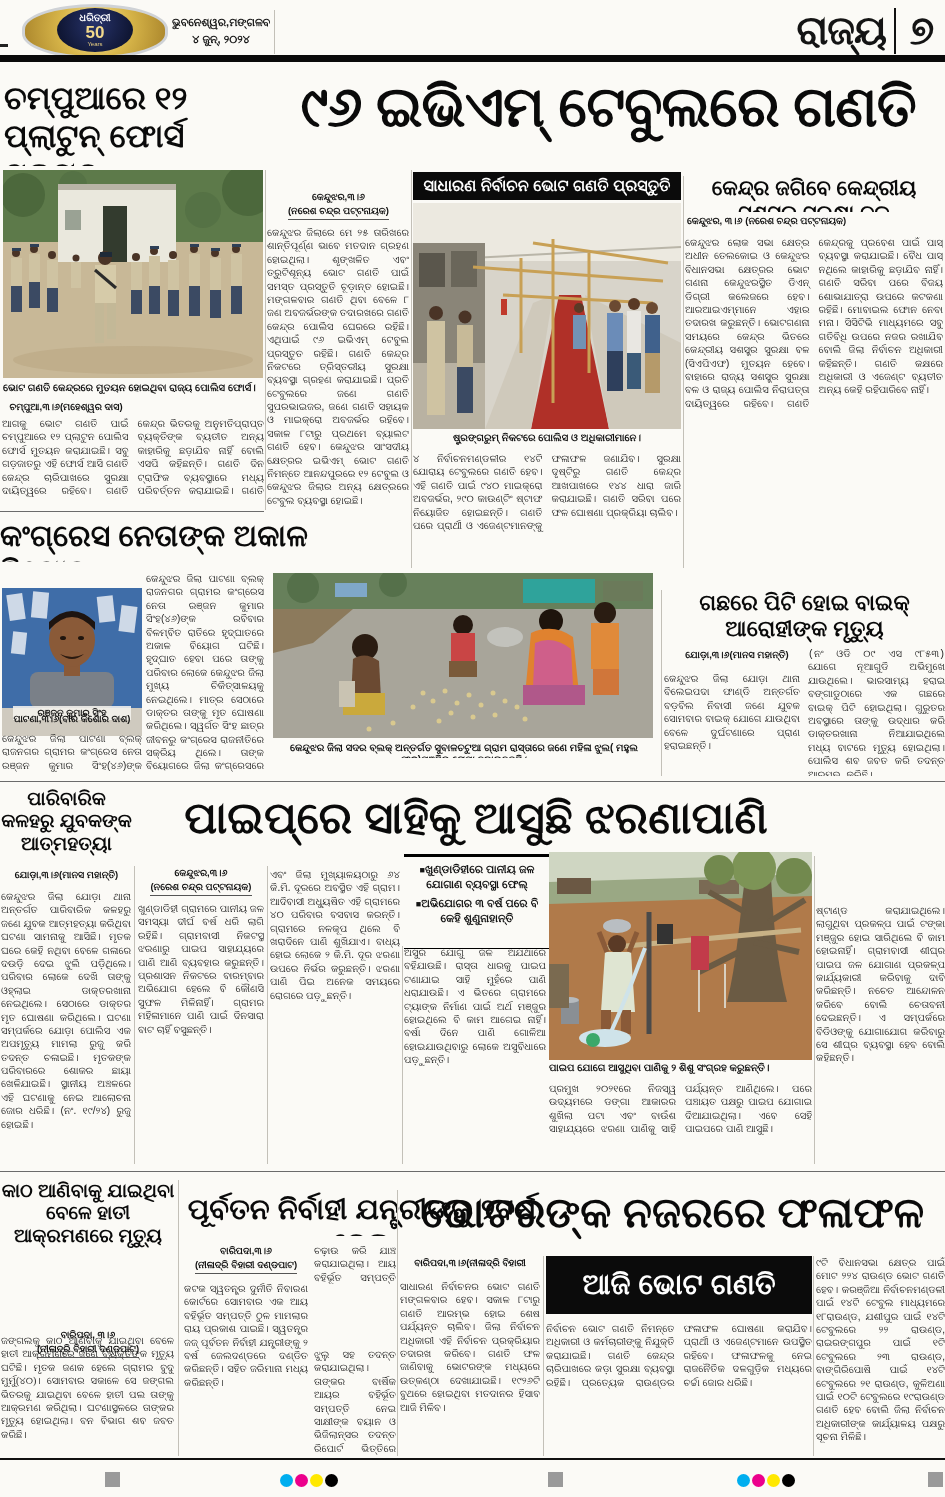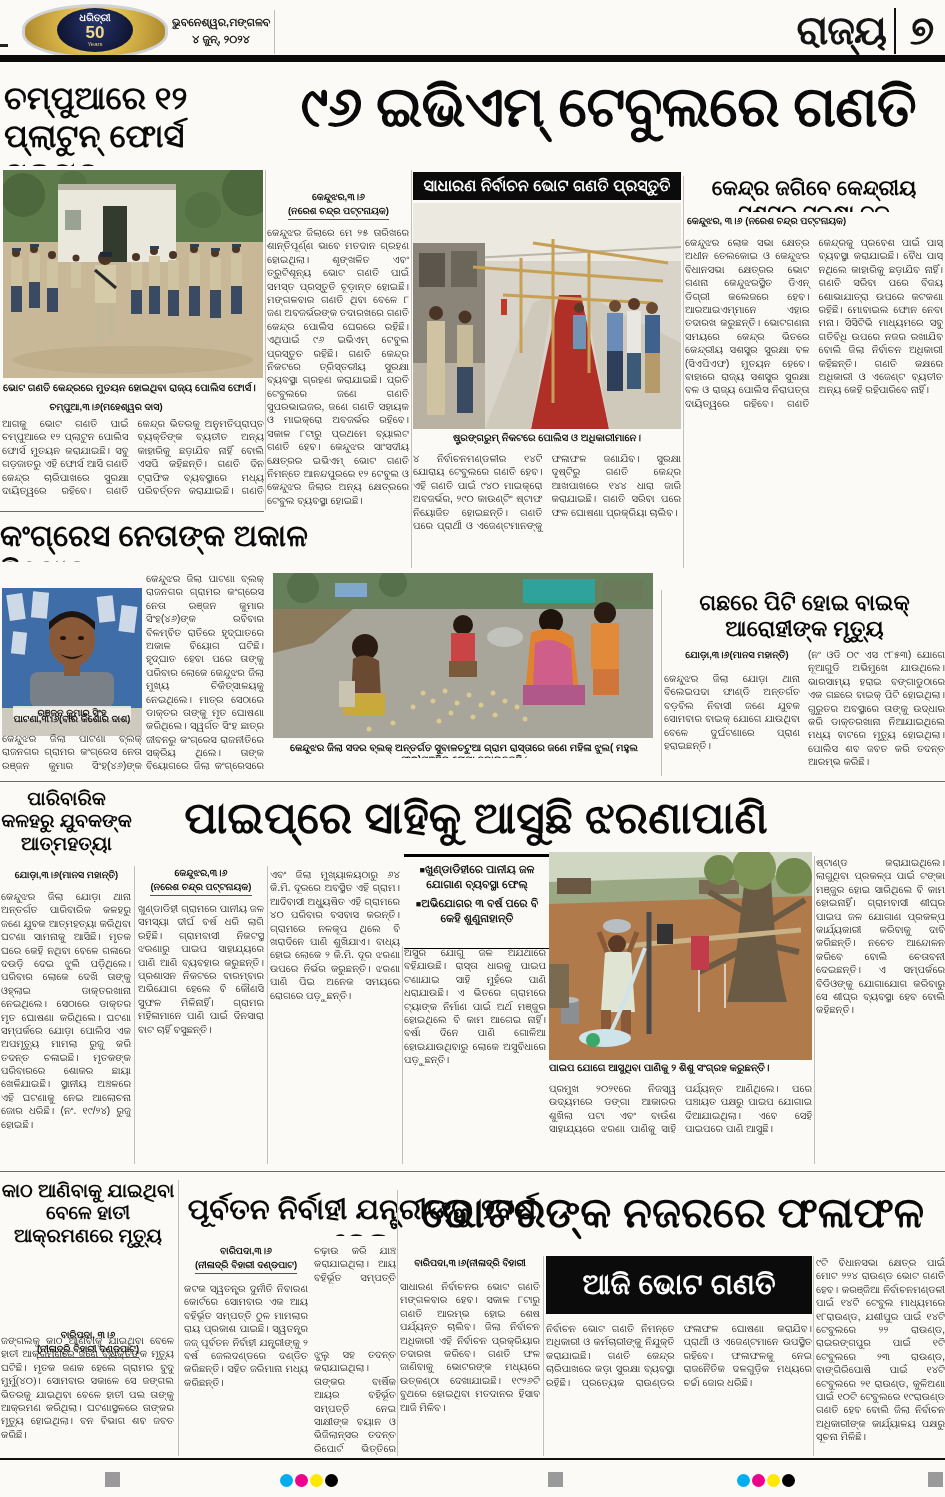--- a/index.html
+++ b/index.html
@@ -129,21 +129,21 @@
         <rect x="97" y="82" width="12" height="5" fill="#1e2a38"></rect>
         <rect x="92" y="95" width="21" height="38" fill="#d6cba9"></rect>
         <rect x="92" y="133" width="9" height="40" fill="#c3b897"></rect>
         <rect x="104" y="133" width="9" height="36" fill="#c3b897"></rect>
         <path d="M92,100 L113,118" stroke="#2b2b2b" stroke-width="3"></path>
       </g>
       <ellipse cx="130" cy="190" rx="120" ry="14" fill="#bca986" opacity="0.7"></ellipse>
     </svg>
   </div>
   <div class="abs caption" style="left:3px;top:382px;width:260px;height:15px;">ଭୋଟ ଗଣତି କେନ୍ଦ୍ରରେ ମୁତୟନ ହୋଇଥିବା ରାଜ୍ୟ ପୋଲିସ ଫୋର୍ସ।</div>
-  <div class="abs dateline" style="left:2px;top:400px;width:128px;height:15px;margin-left:40px;"><span class="dl-u">ଚମ୍ପୁଆ,୩।୬(ମହେଶ୍ୱର ଦାସ)</span></div>
+  <div class="abs dateline" style="left:2px;top:400px;width:128px;height:15px;"><span class="dl-u">ଚମ୍ପୁଆ,୩।୬(ମହେଶ୍ୱର ଦାସ)</span></div>
   <div class="abs body-txt cols2" style="left:2px;top:417px;width:262px;height:92px;">ଆଗକୁ ଭୋଟ ଗଣତି ପାଇଁ ଚମ୍ପୁଆରେ ୧୨ ପ୍ଲାଟୁନ ପୋଲିସ ଫୋର୍ସ ମୁତୟନ କରାଯାଇଛି। ସବୁ ଗଡ଼ଜାତରୁ ଏହି ଫୋର୍ସ ଆସି ଗଣତି କେନ୍ଦ୍ର ଚାରିପାଖରେ ସୁରକ୍ଷା ଦାୟିତ୍ୱରେ ରହିବେ। ଗଣତି କେନ୍ଦ୍ର ଭିତରକୁ ଅନୁମତିପ୍ରାପ୍ତ ବ୍ୟକ୍ତିଙ୍କ ବ୍ୟତୀତ ଅନ୍ୟ କାହାରିକୁ ଛଡ଼ାଯିବ ନାହିଁ ବୋଲି ଏସପି କହିଛନ୍ତି। ଗଣତି ଦିନ ଟ୍ରାଫିକ ବ୍ୟବସ୍ଥାରେ ମଧ୍ୟ ପରିବର୍ତ୍ତନ କରାଯାଇଛି। ଗଣତି କେନ୍ଦ୍ର ପାଖ ପଦେଶରେ ପୋଲିସ ଚଢ଼ାଉ ପ୍ରସ୍ତୁତି କରାଯାଇଛି।</div>
   <div class="abs hrule" style="left:0;top:511px;width:264px;"></div>
 
   <div class="abs hl center" style="left:272px;top:74px;width:672px;height:76px;font-size:56px;letter-spacing:-1px;">୯୬ ଇଭିଏମ୍ ଟେବୁଲରେ ଗଣତି</div>
 
   <div class="abs dateline" style="left:267px;top:190px;width:143px;height:32px;">
     <div>କେନ୍ଦୁଝର,୩।୬</div>
     <span class="dl-u">(ନରେଶ ଚନ୍ଦ୍ର ପଟ୍ଟନାୟକ)</span>
   </div>
   <div class="abs body-txt" style="left:267px;top:226px;width:142px;height:344px;">କେନ୍ଦୁଝର ଜିଲାରେ ମେ ୨୫ ତାରିଖରେ ଶାନ୍ତିପୂର୍ଣ୍ଣ ଭାବେ ମତଦାନ ଗ୍ରହଣ ହୋଇଥିଲା। ଶୃଙ୍ଖଳିତ ଏବଂ ତ୍ରୁଟିଶୂନ୍ୟ ଭୋଟ ଗଣତି ପାଇଁ ସମସ୍ତ ପ୍ରସ୍ତୁତି ଚୂଡ଼ାନ୍ତ ହୋଇଛି। ମଙ୍ଗଳବାର ଗଣତି ଥିବା ବେଳେ ୮ ଜଣ ଅବଜର୍ଭରଙ୍କ ତଦାରଖରେ ଗଣତି କେନ୍ଦ୍ର ପୋଲିସ ଘେରରେ ରହିଛି। ଏଥିପାଇଁ ୯୬ ଇଭିଏମ୍ ଟେବୁଲ ପ୍ରସ୍ତୁତ ରହିଛି। ଗଣତି କେନ୍ଦ୍ର ନିକଟରେ ତ୍ରିସ୍ତରୀୟ ସୁରକ୍ଷା ବ୍ୟବସ୍ଥା ଗ୍ରହଣ କରାଯାଇଛି। ପ୍ରତି ଟେବୁଲରେ ଜଣେ ଗଣତି ସୁପରଭାଇଜର, ଜଣେ ଗଣତି ସହାୟକ ଓ ମାଇକ୍ରୋ ଅବଜର୍ଭର ରହିବେ। ସକାଳ ୮ଟାରୁ ପ୍ରଥମେ ବ୍ୟାଲଟ ଗଣତି ହେବ। କେନ୍ଦୁଝର ସାଂସଦୀୟ କ୍ଷେତ୍ରର ଇଭିଏମ୍ ଭୋଟ ଗଣତି ନିମନ୍ତେ ଆନନ୍ଦପୁରରେ ୧୨ ଟେବୁଲ ଓ କେନ୍ଦୁଝର ଜିଲାର ଅନ୍ୟ କ୍ଷେତ୍ରରେ ଟେବୁଲ ବ୍ୟବସ୍ଥା ହୋଇଛି।</div>
@@ -278,21 +278,21 @@
         <rect x="318" y="50" width="28" height="46" fill="#e08a3a"></rect>
         <rect x="320" y="96" width="26" height="26" fill="#d0763a"></rect>
       </g>
     </svg>
   </div>
   <div class="abs caption center" style="left:275px;top:742px;width:378px;height:16px;">କେନ୍ଦୁଝର ଜିଲା ସଦର ବ୍ଲକ୍ ଅନ୍ତର୍ଗତ ସୁବାଳଚଟୁଆ ଗ୍ରାମ ରାସ୍ତାରେ ଜଣେ ମହିଳା ଝୁଲ( ମହୁଲ ଫଳ)ମଞ୍ଜିରୁ ଚୋପା ଛଡ଼ାଉଛନ୍ତି।</div>
 
   <div class="abs hl center" style="left:664px;top:590px;width:281px;height:54px;font-size:22px;">ଗଛରେ ପିଟି ହୋଇ ବାଇକ୍ ଆରୋହୀଙ୍କ ମୃତ୍ୟୁ</div>
   <div class="abs dateline" style="left:672px;top:648px;width:130px;height:15px;"><span class="dl-u">ଯୋଡ଼ା,୩।୬(ମାନସ ମହାନ୍ତି)</span></div>
   <div class="abs body-txt" style="left:664px;top:672px;width:136px;height:104px;">କେନ୍ଦୁଝର ଜିଲା ଯୋଡ଼ା ଥାନା ବିଲେଇପଦା ଫାଣ୍ଡି ଅନ୍ତର୍ଗତ ବଡ଼ବିଲ ନିବାସୀ ଜଣେ ଯୁବକ ସୋମବାର ବାଇକ୍ ଯୋଗେ ଯାଉଥିବା ବେଳେ ଦୁର୍ଘଟଣାରେ ପ୍ରାଣ ହରାଇଛନ୍ତି।</div>
-  <div class="abs body-txt" style="left:808px;top:648px;width:137px;height:128px;">(ନଂ ଓଡି ୦୯ ଏସ ୯୮୫୩) ଯୋଗେ ନୂଆଗୁଡି ଅଭିମୁଖେ ଯାଉଥିଲେ। ଭାରସାମ୍ୟ ହରାଇ ବଙ୍ଗାଡୁଠାରେ ଏକ ଗଛରେ ବାଇକ୍ ପିଟି ହୋଇଥିଲା। ଗୁରୁତର ଅବସ୍ଥାରେ ତାଙ୍କୁ ଉଦ୍ଧାର କରି ଡାକ୍ତରଖାନା ନିଆଯାଇଥିଲେ ମଧ୍ୟ ବାଟରେ ମୃତ୍ୟୁ ହୋଇଥିଲା। ପୋଲିସ ଶବ ଜବତ କରି ତଦନ୍ତ ଆରମ୍ଭ କରିଛି।</div>
+  <div class="abs body-txt" style="left:808px;top:648px;width:137px;height:128px;font-family:Liberation Mono, monospace;">(ନଂ ଓଡି ୦୯ ଏସ ୯୮୫୩) ଯୋଗେ ନୂଆଗୁଡି ଅଭିମୁଖେ ଯାଉଥିଲେ। ଭାରସାମ୍ୟ ହରାଇ ବଙ୍ଗାଡୁଠାରେ ଏକ ଗଛରେ ବାଇକ୍ ପିଟି ହୋଇଥିଲା। ଗୁରୁତର ଅବସ୍ଥାରେ ତାଙ୍କୁ ଉଦ୍ଧାର କରି ଡାକ୍ତରଖାନା ନିଆଯାଇଥିଲେ ମଧ୍ୟ ବାଟରେ ମୃତ୍ୟୁ ହୋଇଥିଲା। ପୋଲିସ ଶବ ଜବତ କରି ତଦନ୍ତ ଆରମ୍ଭ କରିଛି।</div>
 
   <div class="abs hrule" style="left:0;top:781px;width:945px;"></div>
 
   <div class="abs hl center" style="left:0;top:788px;width:133px;height:76px;font-size:19px;">ପାରିବାରିକ କଳହରୁ ଯୁବକଙ୍କ ଆତ୍ମହତ୍ୟା</div>
   <div class="abs dateline" style="left:0;top:868px;width:133px;height:15px;"><span class="dl-u">ଯୋଡ଼ା,୩।୬(ମାନସ ମହାନ୍ତି)</span></div>
   <div class="abs body-txt" style="left:1px;top:890px;width:130px;height:272px;">କେନ୍ଦୁଝର ଜିଲା ଯୋଡ଼ା ଥାନା ଅନ୍ତର୍ଗତ ପାରିବାରିକ କଳହରୁ ଜଣେ ଯୁବକ ଆତ୍ମହତ୍ୟା କରିଥିବା ଘଟଣା ସାମନାକୁ ଆସିଛି। ମୃତକ ଘରେ କେହି ନଥିବା ବେଳେ ଗଳାରେ ଦଉଡ଼ି ଦେଇ ଝୁଲି ପଡ଼ିଥିଲେ। ପରିବାର ଲୋକେ ଦେଖି ତାଙ୍କୁ ଓହ୍ଲାଇ ଡାକ୍ତରଖାନା ନେଇଥିଲେ। ସେଠାରେ ଡାକ୍ତର ମୃତ ଘୋଷଣା କରିଥିଲେ। ଘଟଣା ସମ୍ପର୍କରେ ଯୋଡ଼ା ପୋଲିସ ଏକ ଅପମୃତ୍ୟୁ ମାମଲା ରୁଜୁ କରି ତଦନ୍ତ ଚଳାଇଛି। ମୃତକଙ୍କ ପରିବାରରେ ଶୋକର ଛାୟା ଖେଳିଯାଇଛି। ସ୍ଥାନୀୟ ଅଞ୍ଚଳରେ ଏହି ଘଟଣାକୁ ନେଇ ଆଲୋଚନା ଜୋର ଧରିଛି। (ନଂ. ୧୯/୨୪) ରୁଜୁ ହୋଇଛି।</div>
 
   <div class="abs hl center" style="left:136px;top:792px;width:680px;height:66px;font-size:44px;">ପାଇପ୍‌ରେ ସାହିକୁ ଆସୁଛି ଝରଣାପାଣି</div>
 
   <div class="abs dateline" style="left:138px;top:866px;width:126px;height:32px;">
@@ -341,21 +341,21 @@
       <circle cx="44" cy="188" r="7" fill="#3aa86a"></circle>
       <rect x="0" y="112" width="20" height="44" fill="#7a6a50"></rect>
       <g stroke="#d8cfc0" stroke-width="2">
           <line x1="150" y1="118" x2="150" y2="160"></line>
           <line x1="176" y1="112" x2="176" y2="156"></line>
         </g>
     </svg>
   </div>
   <div class="abs caption" style="left:549px;top:1062px;width:263px;height:15px;">ପାଇପ ଯୋଗେ ଆସୁଥିବା ପାଣିକୁ ୨ ଶିଶୁ ସଂଗ୍ରହ କରୁଛନ୍ତି।</div>
   <div class="abs body-txt cols2" style="left:549px;top:1082px;width:263px;height:82px;">ପ୍ରମୁଖ ୨୦୨୧ରେ ନିଜସ୍ୱ ଉଦ୍ୟମରେ ଡଙ୍ଗା ଆକାରର ଶୁଖିଲା ପଟା ଏବଂ ବାଉଁଶ ସାହାଯ୍ୟରେ ଝରଣା ପାଣିକୁ ସାହି ପର୍ଯ୍ୟନ୍ତ ଆଣିଥିଲେ। ପରେ ପଞ୍ଚାୟତ ପକ୍ଷରୁ ପାଇପ ଯୋଗାଇ ଦିଆଯାଇଥିଲା। ଏବେ ସେହି ପାଇପରେ ପାଣି ଆସୁଛି।</div>
-  <div class="abs body-txt" style="left:816px;top:856px;width:129px;height:308px;">ଷ୍ଟାଣ୍ଡ କରାଯାଇଥିଲେ। ଲାଗୁଥିବା ପ୍ରକଳ୍ପ ପାଇଁ ଟଙ୍କା ମଞ୍ଜୁର ହୋଇ ସାରିଥିଲେ ବି କାମ ହୋଇନାହିଁ। ଗ୍ରାମବାସୀ ଶୀଘ୍ର ପାଇପ ଜଳ ଯୋଗାଣ ପ୍ରକଳ୍ପ କାର୍ଯ୍ୟକାରୀ କରିବାକୁ ଦାବି କରିଛନ୍ତି। ନଚେତ ଆନ୍ଦୋଳନ କରିବେ ବୋଲି ଚେତାବନୀ ଦେଇଛନ୍ତି। ଏ ସମ୍ପର୍କରେ ବିଡିଓଙ୍କୁ ଯୋଗାଯୋଗ କରିବାରୁ ସେ ଶୀଘ୍ର ବ୍ୟବସ୍ଥା ହେବ ବୋଲି କହିଛନ୍ତି।</div>
+  <div class="abs body-txt" style="left:816px;top:904px;width:129px;height:308px;">ଷ୍ଟାଣ୍ଡ କରାଯାଇଥିଲେ। ଲାଗୁଥିବା ପ୍ରକଳ୍ପ ପାଇଁ ଟଙ୍କା ମଞ୍ଜୁର ହୋଇ ସାରିଥିଲେ ବି କାମ ହୋଇନାହିଁ। ଗ୍ରାମବାସୀ ଶୀଘ୍ର ପାଇପ ଜଳ ଯୋଗାଣ ପ୍ରକଳ୍ପ କାର୍ଯ୍ୟକାରୀ କରିବାକୁ ଦାବି କରିଛନ୍ତି। ନଚେତ ଆନ୍ଦୋଳନ କରିବେ ବୋଲି ଚେତାବନୀ ଦେଇଛନ୍ତି। ଏ ସମ୍ପର୍କରେ ବିଡିଓଙ୍କୁ ଯୋଗାଯୋଗ କରିବାରୁ ସେ ଶୀଘ୍ର ବ୍ୟବସ୍ଥା ହେବ ବୋଲି କହିଛନ୍ତି।</div>
 
   <div class="abs hrule" style="left:0;top:1171px;width:945px;"></div>
 
   <div class="abs hl center" style="left:0;top:1180px;width:176px;height:112px;font-size:19px;">କାଠ ଆଣିବାକୁ ଯାଇଥିବା ବେଳେ ହାତୀ ଆକ୍ରମଣରେ ମୃତ୍ୟୁ</div>
   <div class="abs dateline" style="left:0;top:1328px;width:176px;height:32px;">
     <div>ବାରିପଦା, ୩।୬</div>
     <span class="dl-u">(ନୀଳାଦ୍ରି ବିହାରୀ ଦଣ୍ଡପାଟ)</span>
   </div>
   <div class="abs body-txt" style="left:1px;top:1334px;width:173px;height:122px;font-family:Liberation Serif, serif;">ଜଙ୍ଗଲକୁ କାଠ ଆଣିବାକୁ ଯାଇଥିବା ବେଳେ ହାତୀ ଆକ୍ରମଣରେ ଜଣେ ବ୍ୟକ୍ତିଙ୍କ ମୃତ୍ୟୁ ଘଟିଛି। ମୃତକ ଜଣକ ହେଲେ ଗ୍ରାମର ବୁଦୁ ମୁର୍ମୁ(୪୦)। ସୋମବାର ସକାଳେ ସେ ଜଙ୍ଗଲ ଭିତରକୁ ଯାଇଥିବା ବେଳେ ହାତୀ ପଲ ତାଙ୍କୁ ଆକ୍ରମଣ କରିଥିଲା। ଘଟଣାସ୍ଥଳରେ ତାଙ୍କର ମୃତ୍ୟୁ ହୋଇଥିଲା। ବନ ବିଭାଗ ଶବ ଜବତ କରିଛି।</div>
 

